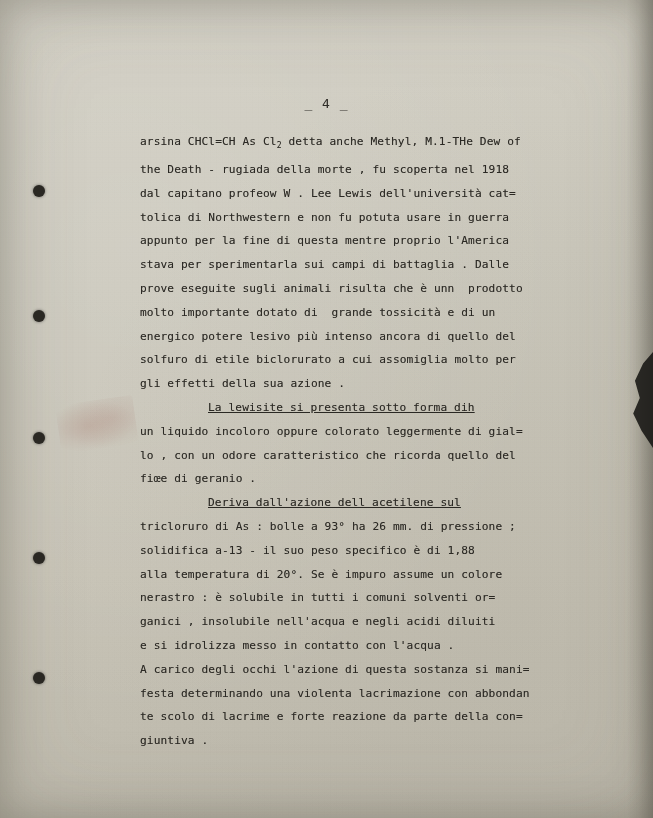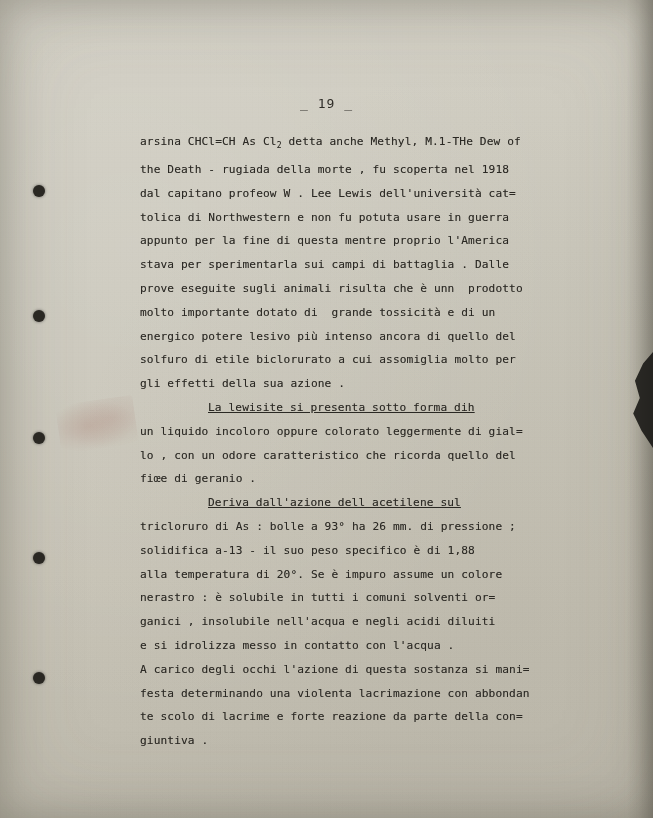--- a/index.html
+++ b/index.html
@@ -140,21 +140,21 @@
     vertical-align: sub;
   }
 </style>
 </head>
 <body>
 
 <div id="page">
 
   <div id="content">
 
-    <div id="page-number">_ 19 _</div>
+    <div id="page-number">_ 4 _</div>
 
     <div id="body-text"><span class="line">arsina CHCl=CH As Cl<sub>2</sub> detta anche Methyl, M.1-THe Dew of</span><span class="line">the Death - rugiada della morte , fu scoperta nel 1918</span><span class="line">dal capitano profeow W . Lee Lewis dell'università cat=</span><span class="line">tolica di Northwestern e non fu potuta usare in guerra</span><span class="line">appunto per la fine di questa mentre proprio l'America</span><span class="line">stava per sperimentarla sui campi di battaglia . Dalle</span><span class="line">prove eseguite sugli animali risulta che è unn  prodotto</span><span class="line">molto importante dotato di  grande tossicità e di un</span><span class="line">energico potere lesivo più intenso ancora di quello del</span><span class="line">solfuro di etile biclorurato a cui assomiglia molto per</span><span class="line">gli effetti della sua azione .</span><span class="line indent">La lewisite si presenta sotto forma dih</span><span class="line">un liquido incoloro oppure colorato leggermente di gial=</span><span class="line">lo , con un odore caratteristico che ricorda quello del</span><span class="line">fiœe di geranio .</span><span class="line indent">Deriva dall'azione dell acetilene sul</span><span class="line">tricloruro di As : bolle a 93° ha 26 mm. di pressione ;</span><span class="line">solidifica a-13 - il suo peso specifico è di 1,88</span><span class="line">alla temperatura di 20°. Se è impuro assume un colore</span><span class="line">nerastro : è solubile in tutti i comuni solventi or=</span><span class="line">ganici , insolubile nell'acqua e negli acidi diluiti</span><span class="line">e si idrolizza messo in contatto con l'acqua .</span><span class="line">A carico degli occhi l'azione di questa sostanza si mani=</span><span class="line">festa determinando una violenta lacrimazione con abbondan</span><span class="line">te scolo di lacrime e forte reazione da parte della con=</span><span class="line">giuntiva .</span></div>
 
   </div>
 
   <div id="stamp"></div>
   <div id="grain"></div>
   <div id="vignette"></div>
   <div id="right-edge"></div>
   <div id="tear"></div>

